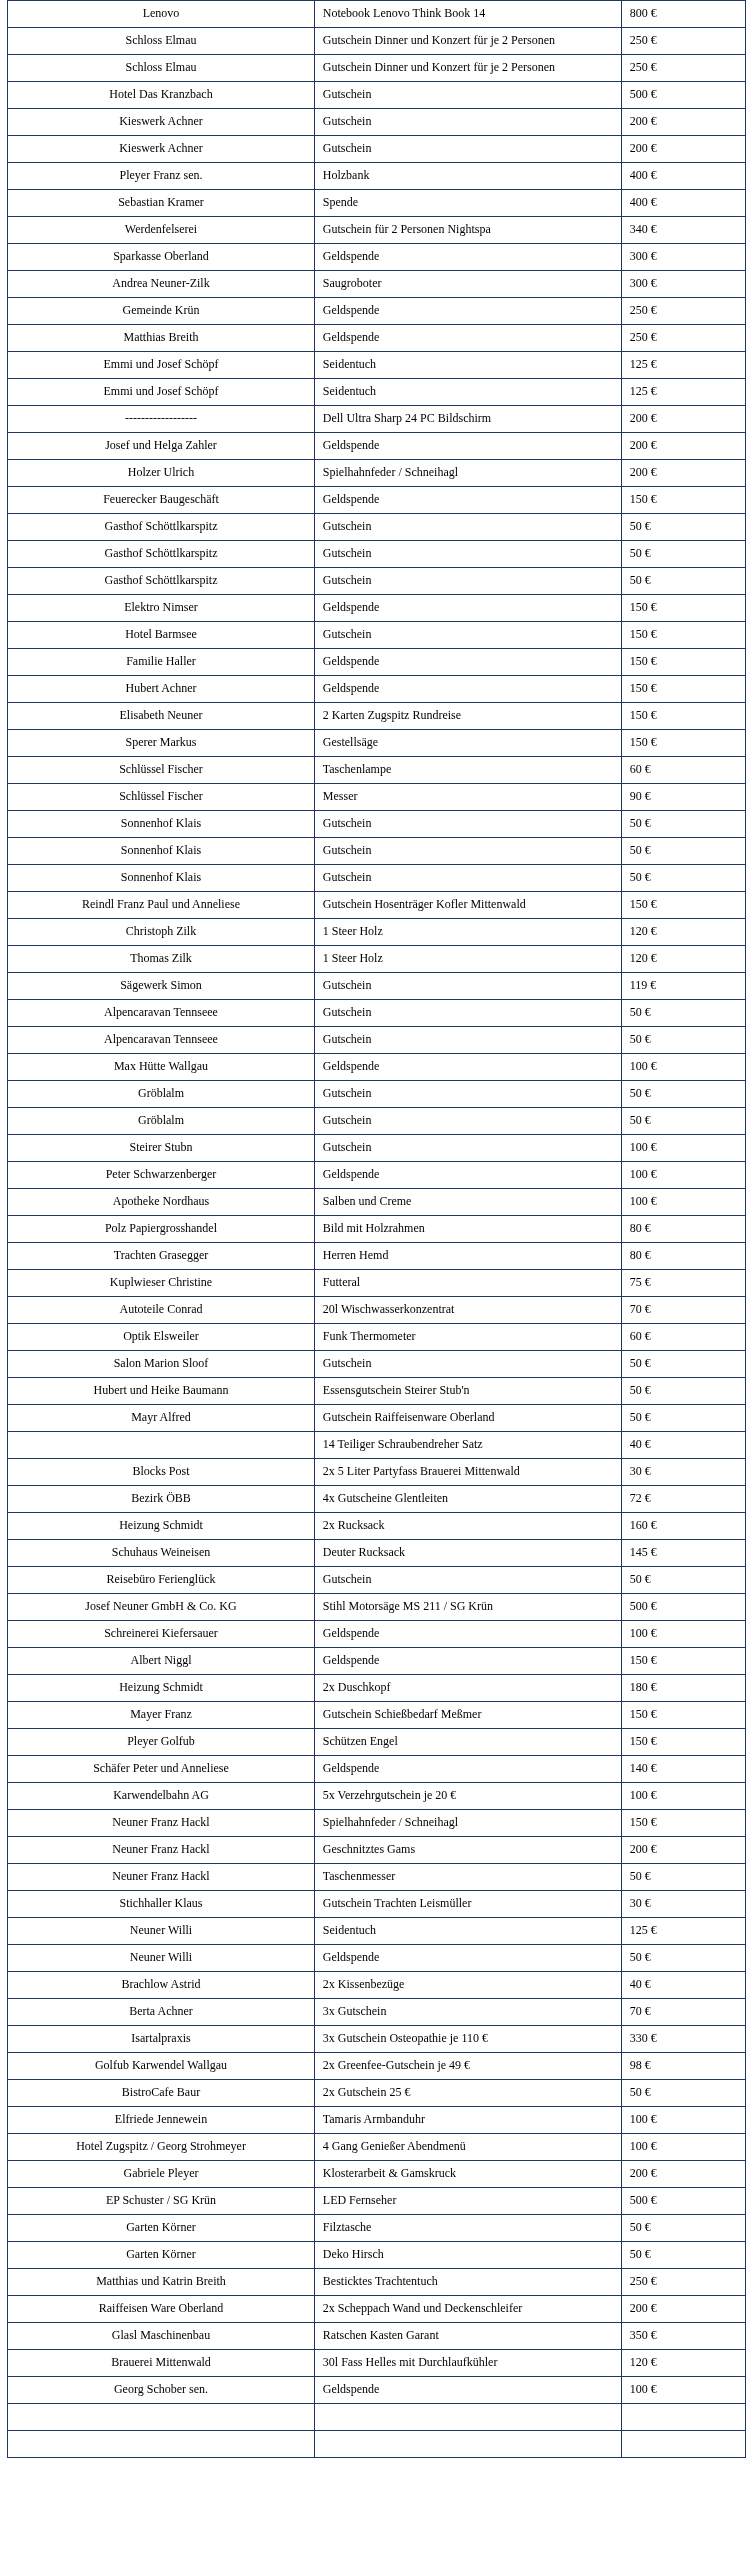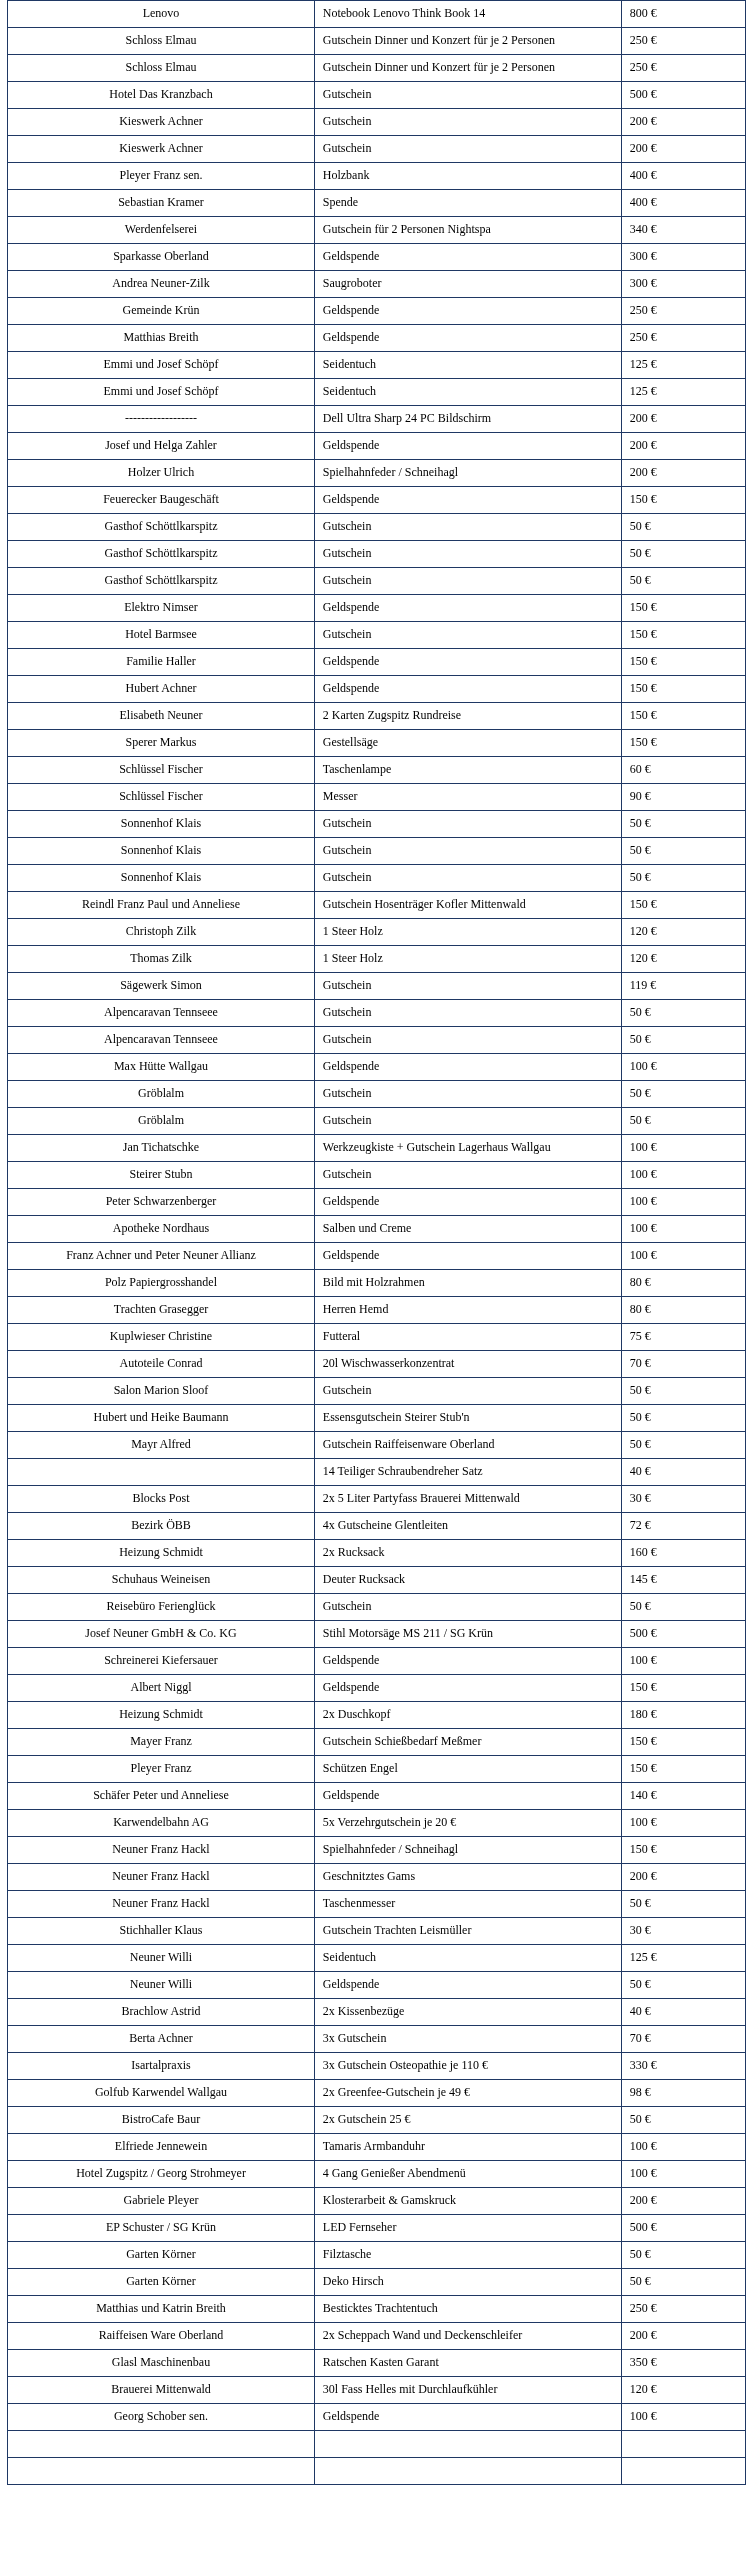--- a/index.html
+++ b/index.html
@@ -268,42 +268,32 @@
           <td class="donor">Gröblalm</td>
           <td class="item">Gutschein</td>
           <td class="amount">50 €</td>
         </tr>
         <tr>
           <td class="donor">Gröblalm</td>
           <td class="item">Gutschein</td>
           <td class="amount">50 €</td>
         </tr>
         <tr>
-          <td class="donor">Jan Tichatschke</td>
-          <td class="item">Werkzeugkiste + Gutschein Lagerhaus Wallgau</td>
-          <td class="amount">100 €</td>
-        </tr>
-        <tr>
           <td class="donor">Steirer Stubn</td>
           <td class="item">Gutschein</td>
           <td class="amount">100 €</td>
         </tr>
         <tr>
           <td class="donor">Peter Schwarzenberger</td>
           <td class="item">Geldspende</td>
           <td class="amount">100 €</td>
         </tr>
         <tr>
           <td class="donor">Apotheke Nordhaus</td>
           <td class="item">Salben und Creme</td>
-          <td class="amount">100 €</td>
-        </tr>
-        <tr>
-          <td class="donor">Franz Achner und Peter Neuner Allianz</td>
-          <td class="item">Geldspende</td>
           <td class="amount">100 €</td>
         </tr>
         <tr>
           <td class="donor">Polz Papiergrosshandel</td>
           <td class="item">Bild mit Holzrahmen</td>
           <td class="amount">80 €</td>
         </tr>
         <tr>
           <td class="donor">Trachten Grasegger</td>
           <td class="item">Herren Hemd</td>
@@ -313,20 +303,25 @@
           <td class="donor">Kuplwieser Christine</td>
           <td class="item">Futteral</td>
           <td class="amount">75 €</td>
         </tr>
         <tr>
           <td class="donor">Autoteile Conrad</td>
           <td class="item">20l Wischwasserkonzentrat</td>
           <td class="amount">70 €</td>
         </tr>
         <tr>
+          <td class="donor">Optik Elsweiler</td>
+          <td class="item">Funk Thermometer</td>
+          <td class="amount">60 €</td>
+        </tr>
+        <tr>
           <td class="donor">Salon Marion Sloof</td>
           <td class="item">Gutschein</td>
           <td class="amount">50 €</td>
         </tr>
         <tr>
           <td class="donor">Hubert und Heike Baumann</td>
           <td class="item">Essensgutschein Steirer Stub'n</td>
           <td class="amount">50 €</td>
         </tr>
         <tr>
@@ -383,21 +378,21 @@
           <td class="donor">Heizung Schmidt</td>
           <td class="item">2x Duschkopf</td>
           <td class="amount">180 €</td>
         </tr>
         <tr>
           <td class="donor">Mayer Franz</td>
           <td class="item">Gutschein Schießbedarf  Meßmer</td>
           <td class="amount">150 €</td>
         </tr>
         <tr>
-          <td class="donor">Pleyer Franz</td>
+          <td class="donor">Pleyer Golfub</td>
           <td class="item">Schützen Engel</td>
           <td class="amount">150 €</td>
         </tr>
         <tr>
           <td class="donor">Schäfer Peter und Anneliese</td>
           <td class="item">Geldspende</td>
           <td class="amount">140 €</td>
         </tr>
         <tr>
           <td class="donor">Karwendelbahn AG</td>

